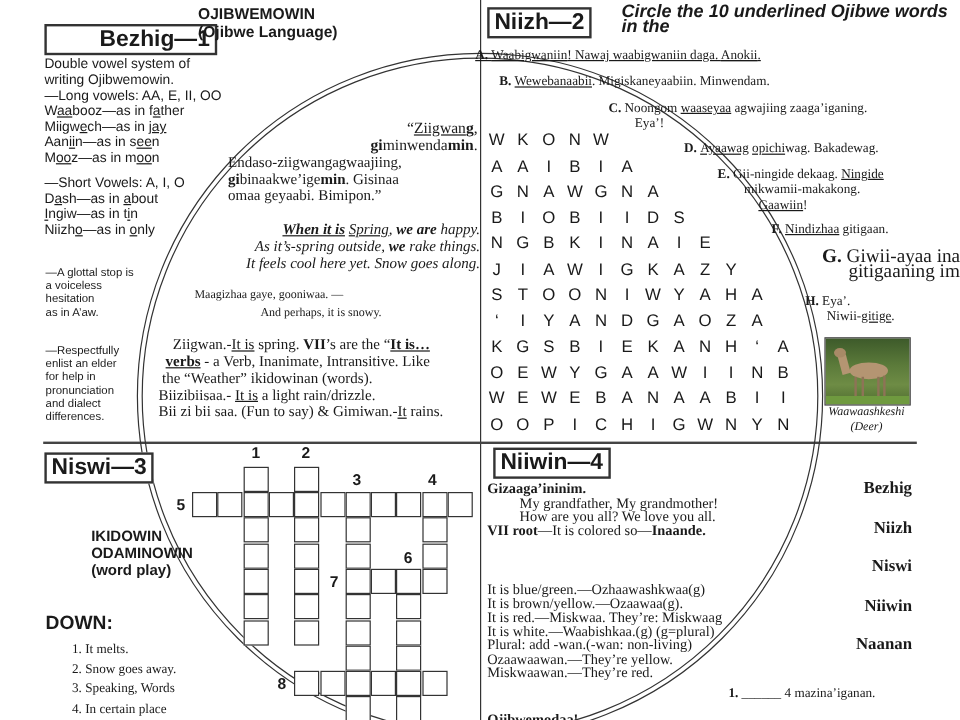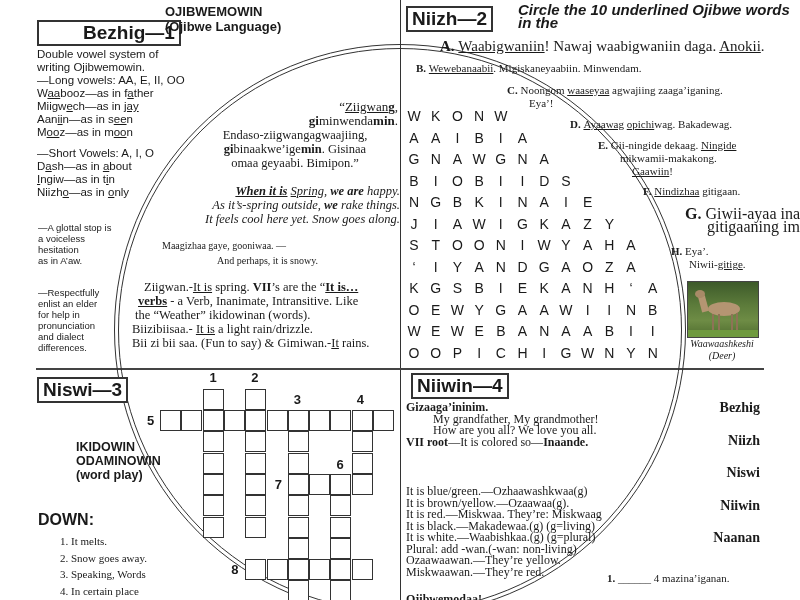--- a/index.html
+++ b/index.html
@@ -66,21 +66,21 @@
       <div>for help in</div>
       <div>pronunciation</div>
       <div>and dialect</div>
       <div>differences.</div>
     </div>
 
   <div class="abs serif" style="left:218px;top:100px;width:180px;text-align:right;font-size:13px;line-height:14px;">
     <div><span>“</span><span class="u">Ziigwan</span><span class="b u">g</span><span>,</span></div>
     <div><span class="b">gi</span><span>minwenda</span><span class="b">min</span><span>.</span></div>
   </div>
-  <div class="abs serif" style="left:190px;top:128px;width:210px;text-align:center;font-size:12.5px;line-height:14px;">
+  <div class="abs serif" style="left:190px;top:128px;width:210px;font-size:12.5px;line-height:14px;">
     <div>Endaso-ziigwangagwaajiing,</div>
     <div><span class="b">gi</span><span>binaakwe’ige</span><span class="b">min</span><span>. Gisinaa</span></div>
     <div>omaa geyaabi. Bimipon.”</div>
   </div>
 
   <div class="abs serif i" style="left:170px;top:184px;width:230px;text-align:right;font-size:12.5px;line-height:14px;">
     <div><span class="b u">When it is</span> <span class="u">Spring</span><span>, </span><span class="b">we are</span><span> happy.</span></div>
     <div><span>As it’s-spring outside, </span><span class="b">we</span><span> rake things.</span></div>
     <div>It feels cool here yet. Snow goes along.</div>
   </div>
@@ -98,21 +98,21 @@
     <div><span>Bii zi bii saa. (Fun to say) &amp; Gimiwan.-</span><span class="u">It</span><span> rains.</span></div>
   </div>
 </div>
 
 <div>
   <div class="tag" style="left:406px;top:6px;">Niizh—2</div>
   <div class="abs sans b i" style="left:518px;top:3px;font-size:15px;line-height:13px;">
     <div>Circle the 10 underlined Ojibwe words in the</div>
   </div>
   <div id="clues">
-      <div class="abs serif" style="left: 440px; top: 40px; font-size: 15px; line-height: 13px; white-space: nowrap;">
+      <div class="abs serif" style="left: 396px; top: 40px; font-size: 11px; line-height: 13px; white-space: nowrap; text-decoration: underline;">
         <div><span class="b">A.  </span><span class="u">Waabigwaniin</span><span>!  Nawaj waabigwaniin daga. </span><span class="u">Anokii</span><span>.</span></div>
       </div>
       <div class="abs serif" style="left: 416px; top: 62px; font-size: 11px; line-height: 13px; white-space: nowrap;">
         <div><span class="b">B.  </span><span class="u">Wewebanaabii</span><span>.  Migiskaneyaabiin. Minwendam.</span></div>
       </div>
       <div class="abs serif" style="left: 507px; top: 84px; font-size: 11px; line-height: 13px; white-space: nowrap;">
         <div><span class="b">C.  </span><span>Noongom </span><span class="u">waaseyaa</span><span> agwajiing zaaga’iganing.</span></div>
         <div style="padding-left: 22px;">Eya’!</div>
       </div>
       <div class="abs serif" style="left: 570px; top: 118px; font-size: 11px; line-height: 13px; white-space: nowrap;">
@@ -349,21 +349,20 @@
   <div class="abs serif" style="left:406px;top:402px;font-size:12px;line-height:11.5px;">
     <div class="b">Gizaaga’ininim.</div>
     <div style="padding-left:27px">My grandfather, My grandmother!</div>
     <div style="padding-left:27px">How are you all? We love you all.</div>
     <div><span class="b">VII root</span><span>—It is colored so—</span><span class="b">Inaande.</span></div>
   </div>
   <div class="abs serif" id="colors" style="left:406px;top:486px;font-size:12px;line-height:11.5px;">
       <div>It is blue/green.—Ozhaawashkwaa(g)</div>
       <div>It is brown/yellow.—Ozaawaa(g).</div>
       <div>It is red.—Miskwaa. They’re: Miskwaag</div>
-      <div>It is black.—Makadewaa.(g) (g=living)</div>
       <div>It is white.—Waabishkaa.(g) (g=plural)</div>
       <div>Plural: add -wan.(-wan: non-living)</div>
       <div>Ozaawaawan.—They’re yellow.</div>
       <div>Miskwaawan.—They’re red.</div>
     </div>
   <div class="abs serif b" style="left:406px;top:592px;font-size:12px;">Ojibwemodaa!</div>
   <div id="numWords">
       <div class="abs serif b" style="right: 40px; top: 400px; font-size: 14px;">Bezhig</div>
       <div class="abs serif b" style="right: 40px; top: 432.5px; font-size: 14px;">Niizh</div>
       <div class="abs serif b" style="right: 40px; top: 465px; font-size: 14px;">Niswi</div>

